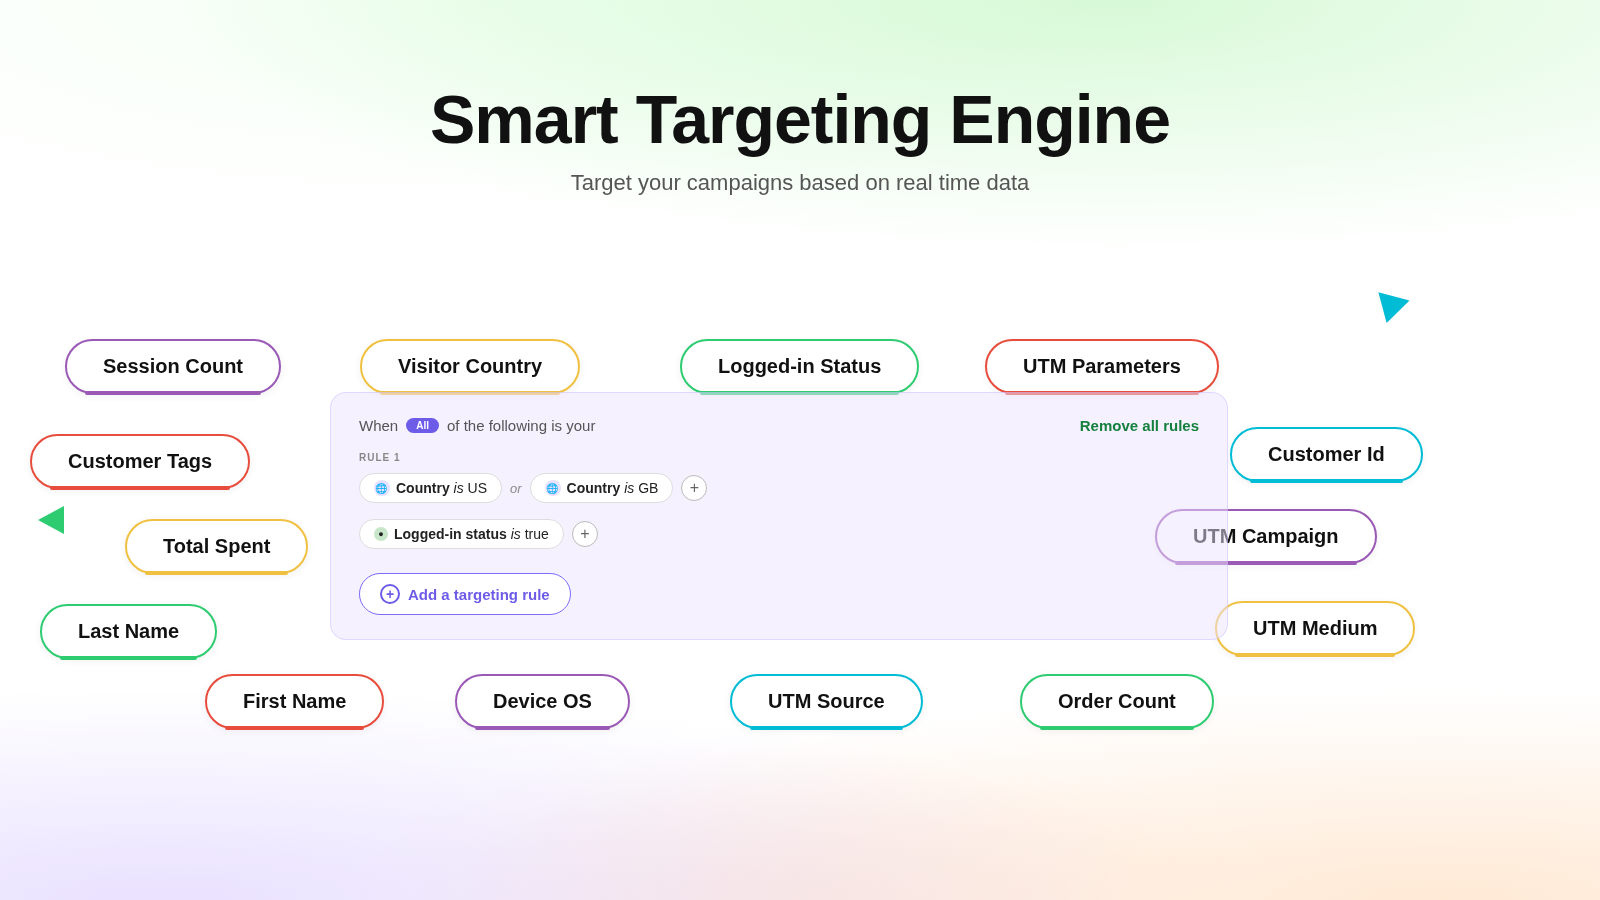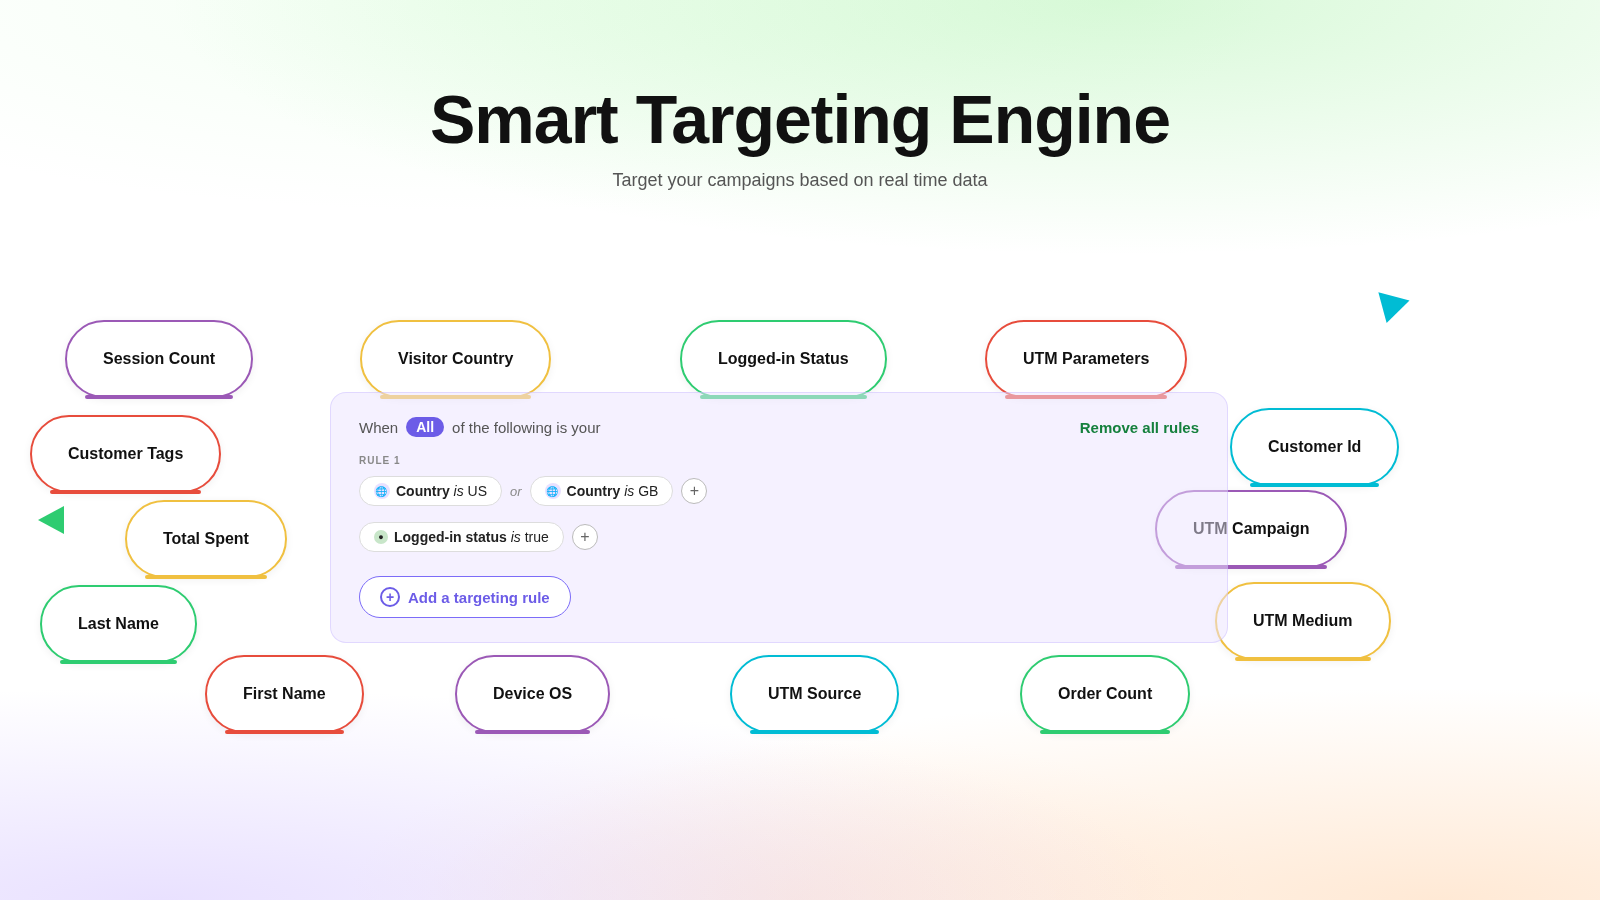--- a/index.html
+++ b/index.html
@@ -55,41 +55,42 @@
     }
 
     .header h1 {
       font-size: 68px;
       font-weight: 800;
       color: #111;
       letter-spacing: -1px;
     }
 
     .header p {
-      font-size: 18px;
+      font-size: 22px;
       color: #555;
       margin-top: 12px;
     }
 
     
     .pill {
       display: inline-flex;
       align-items: center;
       justify-content: center;
-      padding: 28px 36px;
+      padding: 14px 36px;
       border-radius: 60px;
       background: #fff;
       border: 2.5px solid #ddd;
-      font-size: 16px;
+      font-size: 20px;
       font-weight: 600;
       color: #111;
       cursor: pointer;
       position: absolute;
       white-space: nowrap;
       box-shadow: 0 2px 8px rgba(0,0,0,0.06);
+      margin-top: 19px;
     }
 
     
     .pill::after {
       content: '';
       position: absolute;
       bottom: -2.5px;
       left: 18px;
       right: 18px;
       height: 4px;
@@ -180,21 +181,21 @@
       gap: 8px;
       font-size: 15px;
       color: #555;
     }
 
     .all-badge {
       background: #6c5ce7;
       color: #fff;
       padding: 2px 10px;
       border-radius: 12px;
-      font-size: 14px;
+      font-size: 10px;
       font-weight: 600;
     }
 
     .remove-all {
       color: #15803d;
       font-size: 15px;
       font-weight: 600;
       cursor: pointer;
       background: none;
       border: none;

